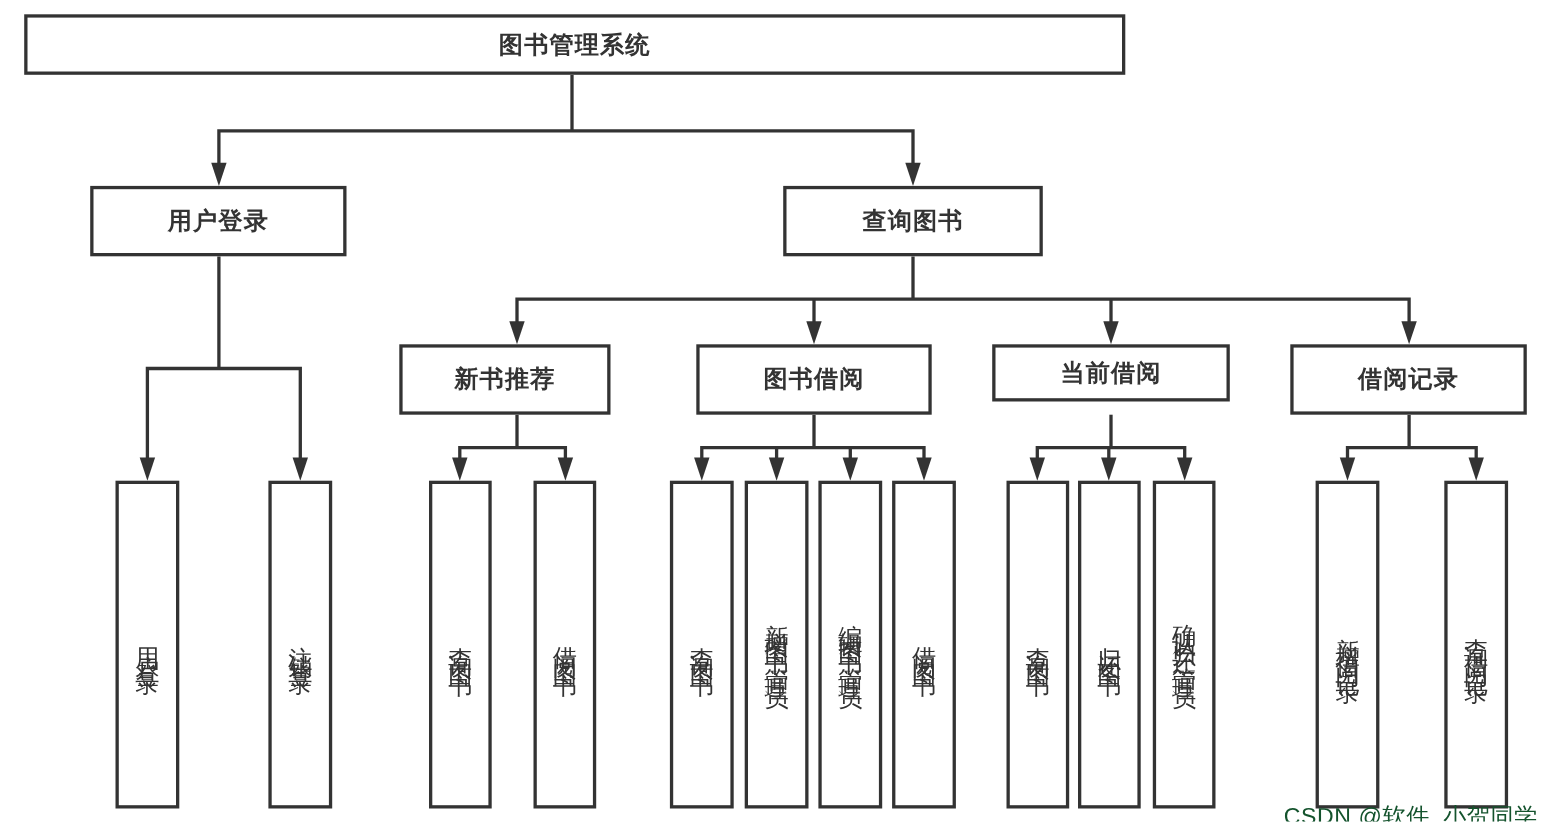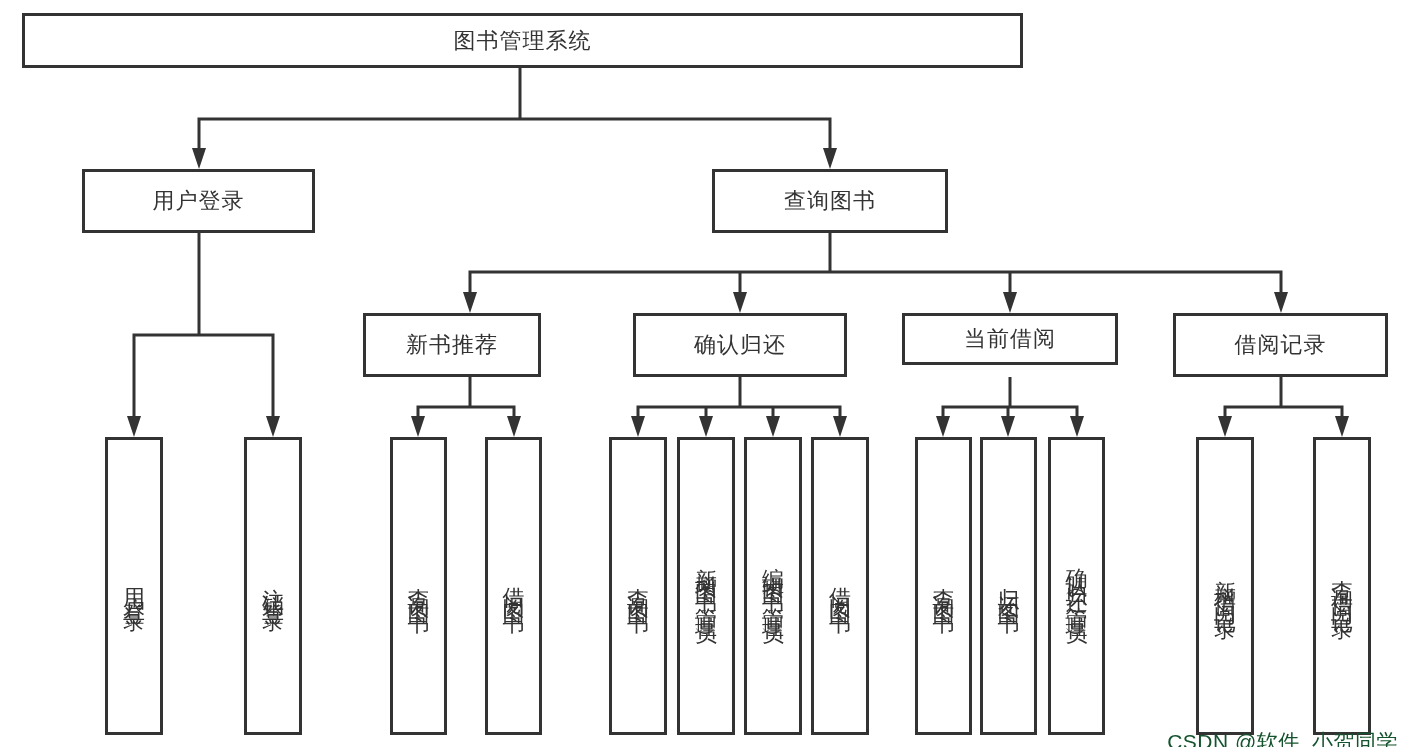--- a/index.html
+++ b/index.html
@@ -16,20 +16,21 @@
     box-sizing:border-box;
     border:3px solid #333333;
     background:#ffffff;
     display:flex;align-items:center;justify-content:center;
     color:#333333;
   }
   .node.h .lbl{
     font-size:22px;
     letter-spacing:1px;
     white-space:nowrap;
+    font-weight:bold;
   }
   .node.v .lbl{
     writing-mode:vertical-lr;
     text-orientation:mixed;
     font-size:22px;
     letter-spacing:8px;
     line-height:1;
     white-space:nowrap;
   }
   .watermark{
@@ -105,25 +106,25 @@
     <span class="lbl">图书管理系统</span>
   </div>
 
   <div class="node h" style="left:82px;top:169px;width:233px;height:64px">
     <span class="lbl">用户登录</span>
   </div>
   <div class="node h" style="left:712px;top:169px;width:236px;height:64px">
     <span class="lbl">查询图书</span>
   </div>
 
-  <div class="node h" style="left:363px;top:313px;width:178px;height:64px">
+  <div class="node h" style="left:363px;top:313px;width:192px;height:64px">
     <span class="lbl">新书推荐</span>
   </div>
   <div class="node h" style="left:633px;top:313px;width:214px;height:64px">
-    <span class="lbl">确认归还</span>
+    <span class="lbl">图书借阅</span>
   </div>
   <div class="node h" style="left:902px;top:313px;width:216px;height:52px">
     <span class="lbl">当前借阅</span>
   </div>
   <div class="node h" style="left:1173px;top:313px;width:215px;height:64px">
     <span class="lbl">借阅记录</span>
   </div>
 
   <div class="node v" style="left:105px;top:437px;width:58px;height:298px">
     <span class="lbl">用户登录</span>

